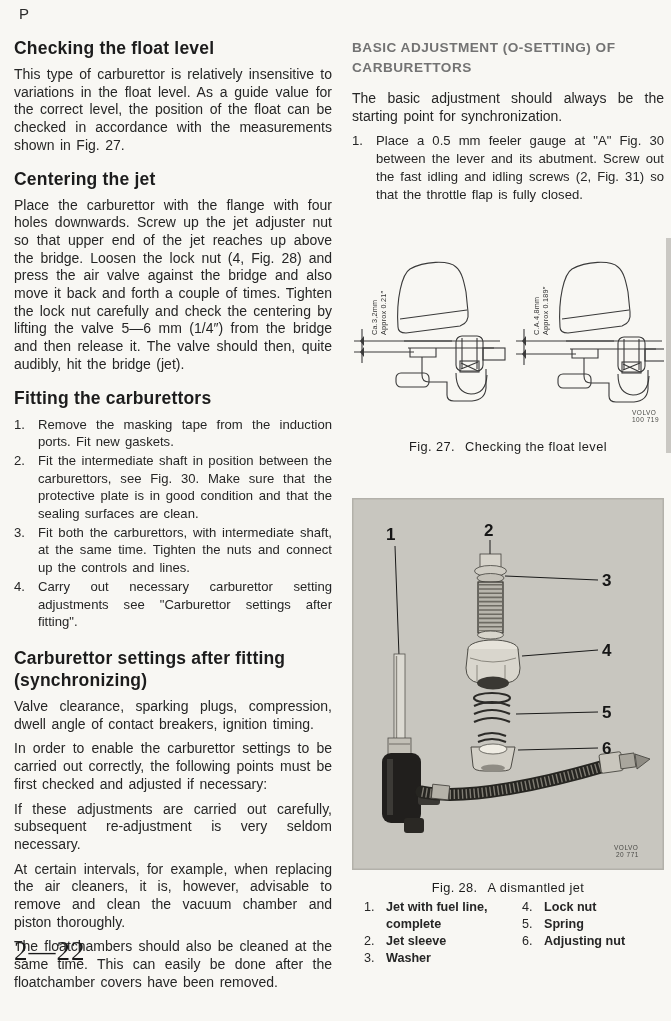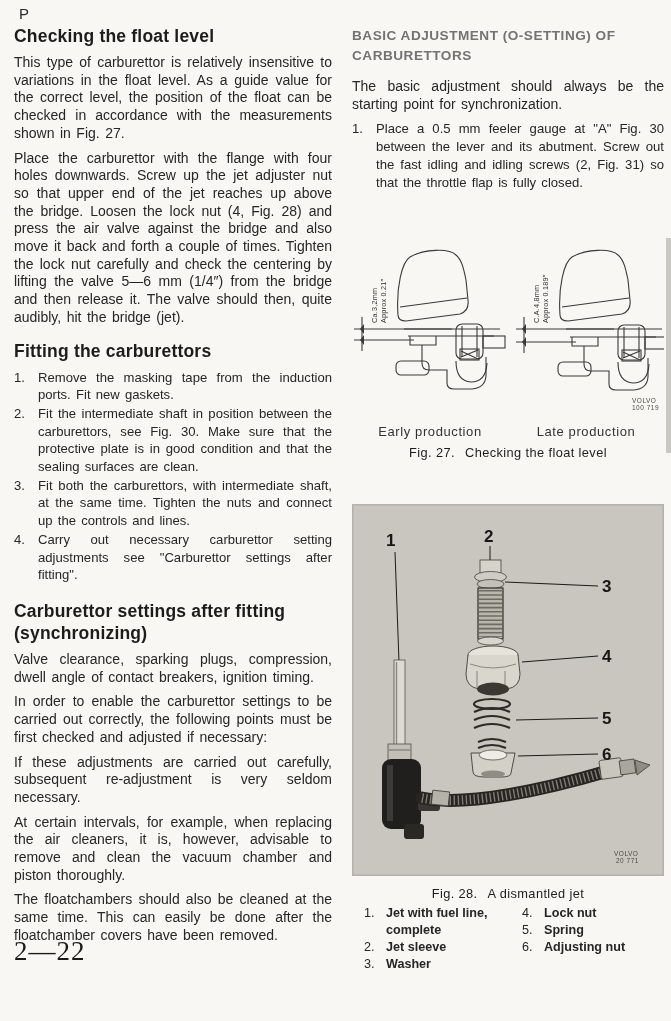--- a/index.html
+++ b/index.html
@@ -5,21 +5,21 @@
   html,body { margin:0; padding:0; background:#d8d8d4; }
   .page {
     position:relative; width:671px; height:1021px; margin:0 auto;
     background:#f8f7f3; color:#262626; overflow:hidden;
     font-family:"Liberation Sans", sans-serif;
   }
   .corner-letter { position:absolute; left:19px; top:5px; font-size:15px; color:#2a2a2a; }
   .scan-streak { position:absolute; right:0; top:238px; width:5px; height:215px;
     background:rgba(125,123,118,0.38); }
 
-  .col { position:absolute; top:24px; }
+  .col { position:absolute; top:36px; }
   .col-left  { left:14px;  width:318px; }
   .col-right { left:352px; width:312px; }
 
   .h-left { font-size:17.5px; font-weight:bold; letter-spacing:0.2px;
     margin:14px 0 7px; color:#1c1c1c; line-height:21px; }
   .h-left.first { margin-top:2px; }
   .body-p { font-size:14px; line-height:17.7px; text-align:justify;
     word-spacing:1.6px; margin:0 0 7px; }
   .num-list { margin:2px 0 0; }
   .num-row { display:flex; margin:0 0 1px; }
@@ -58,20 +58,21 @@
 <body>
 
 <div class="page">
   <div class="corner-letter">P</div>
   <div class="scan-streak"></div>
 
   <div class="col col-left">
     <div class="h-left first">Checking the float level</div>
     <p class="body-p">This type of carburettor is relatively insensitive to variations in the float level. As a guide value for the correct level, the position of the float can be checked in accordance with the measurements shown in Fig. 27.</p>
 
+    <div class="h-left">Centering the jet</div>
     <p class="body-p">Place the carburettor with the flange with four holes downwards. Screw up the jet adjuster nut so that upper end of the jet reaches up above the bridge. Loosen the lock nut (4, Fig. 28) and press the air valve against the bridge and also move it back and forth a couple of times. Tighten the lock nut carefully and check the centering by lifting the valve 5—6 mm (1/4″) from the bridge and then release it. The valve should then, quite audibly, hit the bridge (jet).</p>
 
     <div class="h-left">Fitting the carburettors</div>
     <div class="num-list">
       <div class="num-row">
         <span class="num-cell">1.</span>
         <span class="num-text">Remove the masking tape from the induction ports. Fit new gaskets.</span>
       </div>
       <div class="num-row">
         <span class="num-cell">2.</span>
@@ -147,24 +148,20 @@
           <path class="lineart" d="M110,82 V113 M125,82 V113"></path>
           <rect class="lineart" x="108" y="105" width="19" height="11"></rect>
           <path class="lineart" stroke-width="0.8" d="M109,107 l17,8 M109,113 l17,-7"></path>
           <rect class="lineart" x="131" y="92" width="22" height="12"></rect>
           <rect class="lineart" x="44" y="117" width="33" height="14" rx="5"></rect>
           <path class="lineart" d="M104,117 Q104,137 119,138 Q134,138 135,119"></path>
           <text class="wm" x="118" y="158">VOLVO</text>
           <text class="wm" x="118" y="165">100 719</text>
         </g>
       </svg>
-      <div class="prod-labels">
-        <span>Early production</span>
-        <span>Late production</span>
-      </div>
       <div class="fig-cap">
         <span class="cap-fig">Fig. 27.</span><span>Checking the float level</span>
       </div>
     </div>
 
     <div class="photo-block">
       <svg width="312" height="372" viewBox="0 0 312 372">
         <rect x="0" y="0" width="312" height="372" fill="#c8c6bf"></rect>
         <rect x="0" y="0" width="312" height="372" fill="none" stroke="#b3b1aa" stroke-width="3"></rect>
 

